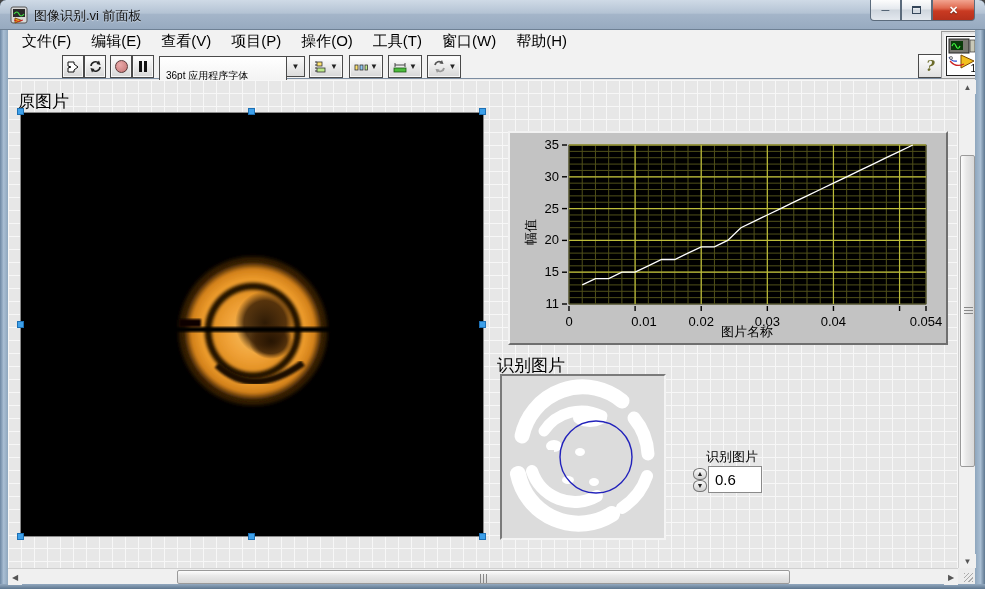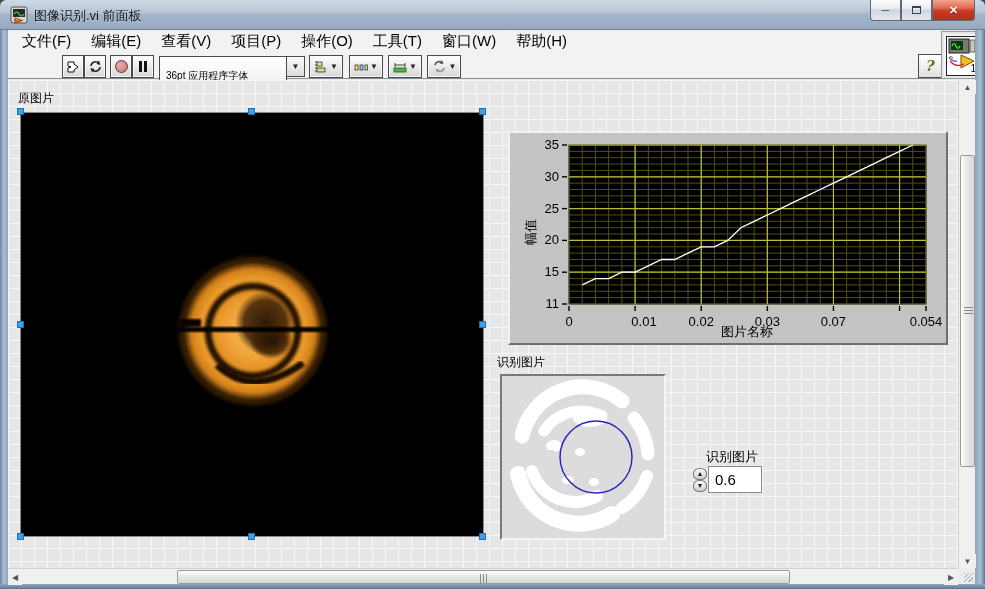--- a/index.html
+++ b/index.html
@@ -60,21 +60,21 @@
   .border-bottom { position:absolute; left:0; top:584px; width:985px; height:5px;
                    background:linear-gradient(180deg,#93a9bf,#5d768f); }
 
   
   .content { position:absolute; left:8px; top:80px; width:967px; height:504px; background:#e7e7e7; }
   .panel-grid { position:absolute; left:0; top:0; width:950px; height:488px; overflow:hidden;
                 background-color:#e7e7e7;
                 background-image:linear-gradient(#f7f7f7 1px, transparent 1px),
                                  linear-gradient(90deg,#f7f7f7 1px, transparent 1px);
                 background-size:13px 13px; }
-  .lv-label { position:absolute; font-size:12px; color:#000; background:rgba(231,231,231,.0); }
+  .lv-label { position:absolute; font-size:17px; color:#000; background:rgba(231,231,231,.0); }
 
   
   .orig-frame { position:absolute; left:12px; top:32px; width:464px; height:425px;
                 border:1px solid #8a8a8a; background:#000; }
   .handle { position:absolute; width:7px; height:7px; background:#3da0ea; border:1px solid #1d70b4; }
 
   
   .chart-title { position:absolute; font-size:13px; color:#000; }
   .chart-panel { position:absolute; left:500px; top:51px; width:440px; height:214px;
                  background:#c3c3c3;
@@ -395,21 +395,21 @@
       <span class="tick-label y" style="left: 17px; top: 163px;">11</span>
           <span class="tick-label y" style="left: 17px; top: 131.2px;">15</span>
           <span class="tick-label y" style="left: 17px; top: 99.4px;">20</span>
           <span class="tick-label y" style="left: 17px; top: 67.6px;">25</span>
           <span class="tick-label y" style="left: 17px; top: 35.8px;">30</span>
           <span class="tick-label y" style="left: 17px; top: 4px;">35</span>
           <span class="tick-label x" style="left: 37px; top: 181px;">0</span>
           <span class="tick-label x" style="left: 112px; top: 181px;">0.01</span>
           <span class="tick-label x" style="left: 169.222px; top: 181px;">0.02</span>
           <span class="tick-label x" style="left: 235.333px; top: 181px;">0.03</span>
-          <span class="tick-label x" style="left: 301.444px; top: 181px;">0.07</span>
+          <span class="tick-label x" style="left: 301.444px; top: 181px;">0.04</span>
           <span class="tick-label x" style="left: 394px; top: 181px;">0.054</span>
         </div>
 
       <span class="lv-label" style="left:489px;top:274px;">识别图片</span>
       <div class="recog-frame">
         <svg width="162" height="162" viewBox="0 0 162 162">
           <rect width="162" height="162" fill="#dcdcdc"></rect>
           <g stroke="#ffffff" fill="none" stroke-linecap="round">
             <path d="M20 60 A62 62 0 0 1 120 25" stroke-width="15"></path>
             <path d="M132 42 A62 62 0 0 1 146 78" stroke-width="13"></path>

